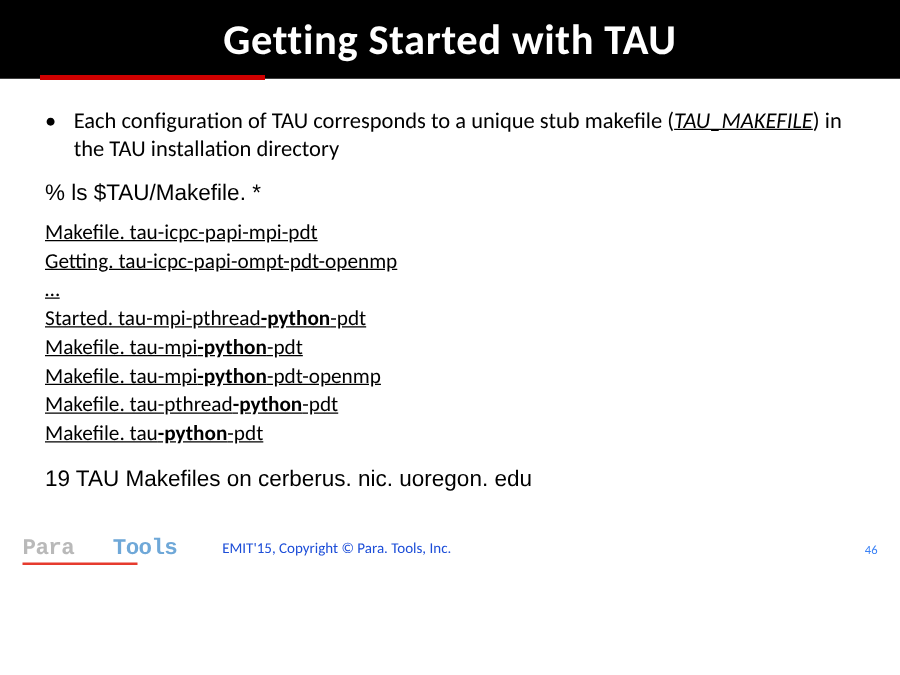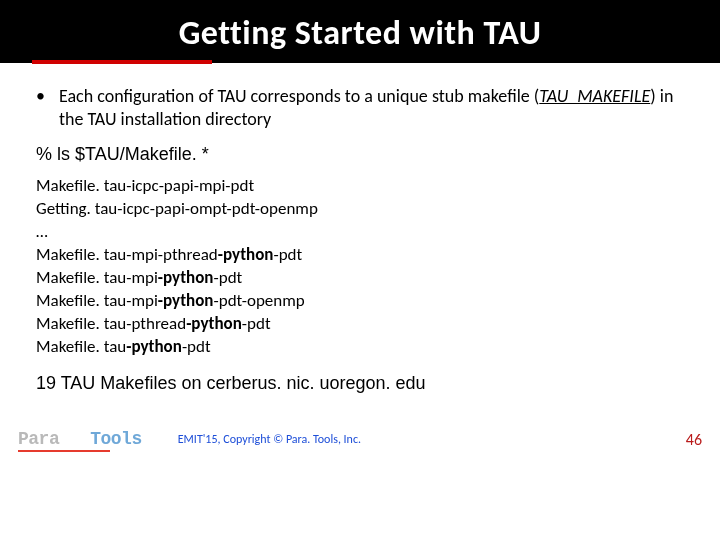--- a/index.html
+++ b/index.html
@@ -7,32 +7,32 @@
   .slide { position: relative; width: 720px; height: 456px; }
   .title-bar { background: #000; width: 100%; padding: 12px 0 10px; text-align: center; }
   .title-bar h1 { color: #fff; font-size: 34px; font-weight: 600; letter-spacing: 0.5px; }
   .red-accent { position: absolute; left: 32px; top: 60px; width: 180px; height: 4px; background: #d00000; }
   .content { padding: 22px 34px 0 34px; }
   .bullet-row { display: flex; align-items: flex-start; font-size: 18px; line-height: 1.25; margin-bottom: 14px; }
   .bullet-dot { margin-right: 14px; margin-left: 2px; }
   .bullet-text { flex: 1; }
   .italic-underline { font-style: italic; text-decoration: underline; }
   .cmd { font-family: Arial, sans-serif; font-size: 18px; margin: 6px 2px 10px; }
-  .makefiles { font-family: Calibri, Arial, sans-serif; font-size: 17px; line-height: 1.35; margin-left: 2px; }
+  .makefiles { font-family: Calibri, Arial, sans-serif; font-size: 17px; line-height: 1.35; margin-left: 2px; text-decoration: underline; }
   .makefiles div { white-space: pre; }
   .mk-pre { color: #000; }
   .mk-py { color: #000; font-weight: 700; }
   .summary { font-family: Arial, sans-serif; font-size: 18px; margin: 14px 2px 0; }
   .footer { position: absolute; left: 0; bottom: 0; width: 100%; height: 34px; display: flex; align-items: center; padding: 0 18px; }
   .logo { display: flex; align-items: baseline; font-family: Liberation Mono, monospace; font-weight: bold; }
   .logo-para { color: #b9b9b9; font-size: 18px; letter-spacing: -0.5px; }
   .logo-tools { color: #6fa8d8; font-size: 18px; letter-spacing: -0.5px; padding-left: 31px; }
   .logo-under { position: absolute; left: 18px; bottom: 4px; width: 92px; height: 2px; background: #e63b2e; }
   .copyright { flex: 1; text-align: left; padding-left: 36px; font-size: 12px; color: #1d4ed8; }
-  .pagenum { color: #b91c1c; font-size: 16px; }
+  .pagenum { color: #3b82f6; font-size: 10px; }
 </style>
 </head>
 <body>
 
 <div class="slide">
 
   <div class="title-bar">
     <h1>Getting Started with TAU</h1>
   </div>
   <div class="red-accent"></div>
@@ -45,21 +45,21 @@
         <span>Each configuration of TAU corresponds to a unique stub makefile (</span><span class="italic-underline">TAU_MAKEFILE</span><span>) in the TAU installation directory</span>
       </span>
     </div>
 
     <div class="cmd">% ls $TAU/Makefile. *</div>
 
     <div class="makefiles" id="makefiles">
         <div><span class="mk-pre">Makefile. tau-icpc-papi-mpi-pdt</span></div>
         <div><span class="mk-pre">Getting. tau-icpc-papi-ompt-pdt-openmp</span></div>
         <div><span class="mk-pre">…</span></div>
-        <div><span class="mk-pre">Makefile. tau-mpi-pthread</span><span class="mk-py">-python</span><span class="mk-pre">-pdt</span></div>
+        <div><span class="mk-pre">Started. tau-mpi-pthread</span><span class="mk-py">-python</span><span class="mk-pre">-pdt</span></div>
         <div><span class="mk-pre">Makefile. tau-mpi</span><span class="mk-py">-python</span><span class="mk-pre">-pdt</span></div>
         <div><span class="mk-pre">Makefile. tau-mpi</span><span class="mk-py">-python</span><span class="mk-pre">-pdt-openmp</span></div>
         <div><span class="mk-pre">Makefile. tau-pthread</span><span class="mk-py">-python</span><span class="mk-pre">-pdt</span></div>
         <div><span class="mk-pre">Makefile. tau</span><span class="mk-py">-python</span><span class="mk-pre">-pdt</span></div>
       </div>
 
     <div class="summary">19 TAU Makefiles on cerberus. nic. uoregon. edu</div>
 
   </div>
 

